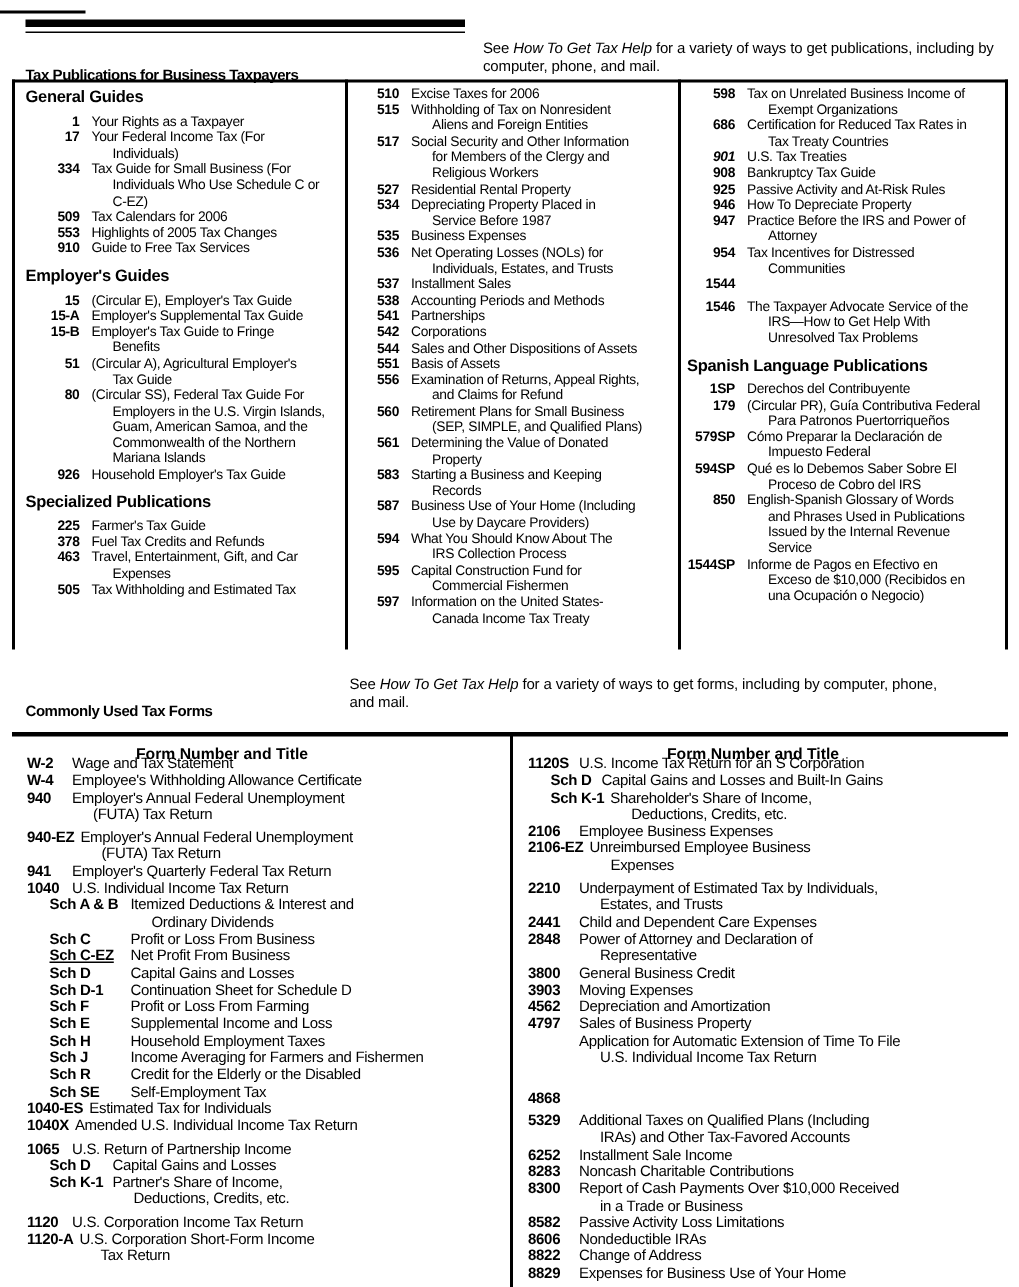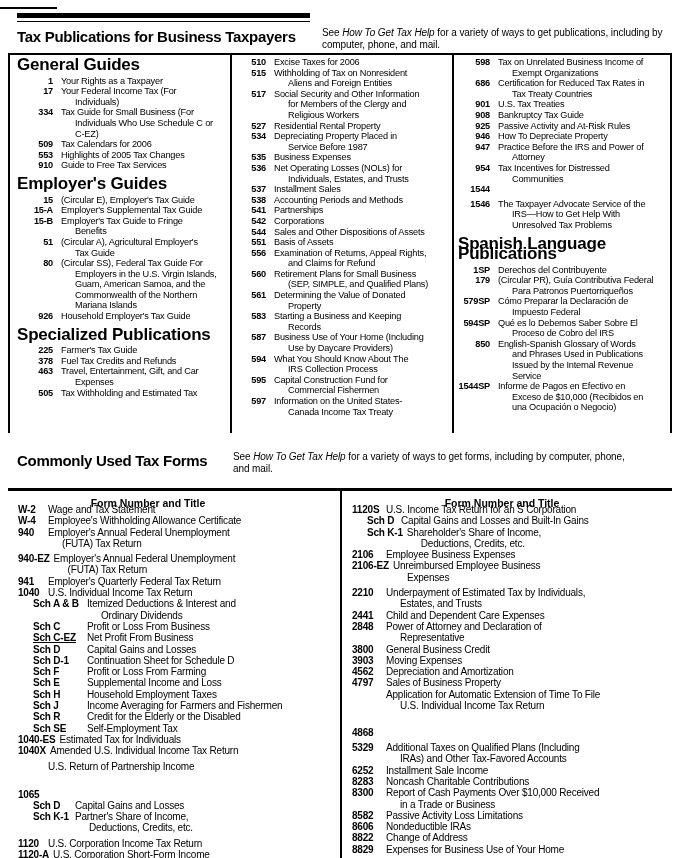--- a/index.html
+++ b/index.html
@@ -3,36 +3,36 @@
 <meta charset="utf-8">
 <style>
   html,body{margin:0;padding:0;background:#e8e8e8;}
   .page{position:relative;width:679px;height:858px;background:#ffffff;color:#000;
         font-family:"Liberation Sans","DejaVu Sans",sans-serif;overflow:hidden;}
   .rule{position:absolute;background:#000;}
   
   .pubs-bar{position:absolute;left:17px;top:13px;width:293px;}
   .pubs-bar .thick{height:5px;background:#000;}
   .pubs-bar .thin{height:1px;background:#000;margin-top:3px;}
-  .big-title{position:absolute;font-size:15px;font-weight:bold;letter-spacing:-0.3px;white-space:nowrap;}
+  .big-title{position:absolute;font-size:10px;font-weight:bold;letter-spacing:-0.3px;white-space:nowrap;margin-top:17px;}
   #pubs-title{left:17px;top:28px;}
   #forms-title{left:17px;top:452px;}
   .note{position:absolute;font-size:10px;line-height:11.5px;letter-spacing:-0.1px;white-space:pre-wrap;}
   #pubs-note{left:322px;top:27px;width:352px;}
   #forms-note{left:233px;top:451px;width:442px;}
   .note i{font-style:italic;}
   
   #pubs-toprule{left:8px;top:53px;width:664px;height:2px;}
   .vline{position:absolute;top:53px;height:380px;width:2px;background:#000;}
   #vl-left{left:8px;} #vl-1{left:230px;} #vl-2{left:452px;} #vl-right{left:670px;}
   .pubcol{position:absolute;top:57px;font-size:9.2px;line-height:10.6px;letter-spacing:-0.2px;}
   #pubcol0{left:17px;width:212px;}
   #pubcol1{left:240px;width:210px;}
   #pubcol2{left:458px;width:213px;}
-  .sec-head{font-size:17px;font-weight:bold;letter-spacing:-0.2px;margin:8px 11px 5px 0;}
+  .sec-head{font-size:11px;font-weight:bold;letter-spacing:-0.2px;margin:8px 11px 5px 0;}
   .pubcol > .sec-head:first-child{margin-top:3px;}
   .pub-row{display:flex;align-items:flex-start;}
   .pub-row.gap{margin-top:4px;}
   .pub-num{font-weight:bold;text-align:right;flex:none;}
   #pubcol0 .pub-num{min-width:36px;} #pubcol1 .pub-num{min-width:26px;} #pubcol2 .pub-num{min-width:32px;}
   .pub-ttl{margin-left:8px;white-space:pre-wrap;padding-left:14px;text-indent:-14px;}
   
   #forms-rule{left:8px;top:488px;width:664px;height:3px;}
   #forms-div{left:340px;top:488px;width:2px;height:370px;}
   .form-colhead{position:absolute;top:497px;font-size:10.5px;font-weight:bold;text-align:center;}
@@ -253,21 +253,21 @@
         <div class="pub-num" style="display: inline-block;">598</div>
         <div class="pub-ttl">Tax on Unrelated Business Income of
 Exempt Organizations</div>
       </div>
       <div class="pub-row">
         <div class="pub-num" style="display: inline-block;">686</div>
         <div class="pub-ttl">Certification for Reduced Tax Rates in
 Tax Treaty Countries</div>
       </div>
       <div class="pub-row">
-        <div class="pub-num" style="display: inline-block;">901</div>
+        <div class="pub-num" style="display: inline-block; font-style: italic;">901</div>
         <div class="pub-ttl">U.S. Tax Treaties</div>
       </div>
       <div class="pub-row">
         <div class="pub-num" style="display: inline-block;">908</div>
         <div class="pub-ttl">Bankruptcy Tax Guide</div>
       </div>
       <div class="pub-row">
         <div class="pub-num" style="display: inline-block;">925</div>
         <div class="pub-ttl">Passive Activity and At-Risk Rules</div>
       </div>
@@ -412,21 +412,21 @@
       </div>
       <div class="form-row">
         <div class="form-num" style="display: inline-block;">1040-ES</div>
         <div class="form-ttl">Estimated Tax for Individuals</div>
       </div>
       <div class="form-row">
         <div class="form-num" style="display: inline-block;">1040X</div>
         <div class="form-ttl">Amended U.S. Individual Income Tax Return</div>
       </div>
       <div class="form-row gap">
-        <div class="form-num" style="display: inline-block; margin-top: 28px;">1065</div>
+        <div class="form-num" style="display: inline-block;">1065</div>
         <div class="form-ttl">U.S. Return of Partnership Income</div>
       </div>
       <div class="form-row sch">
         <div class="form-num" style="display: inline-block;">Sch D</div>
         <div class="form-ttl">Capital Gains and Losses</div>
       </div>
       <div class="form-row sch">
         <div class="form-num" style="display: inline-block;">Sch K-1</div>
         <div class="form-ttl">Partner's Share of Income,
 Deductions, Credits, etc.</div>

